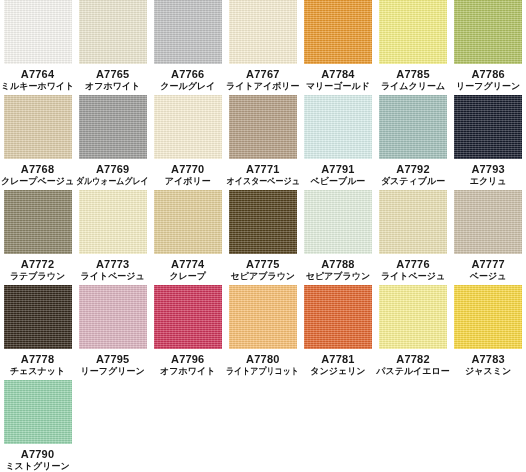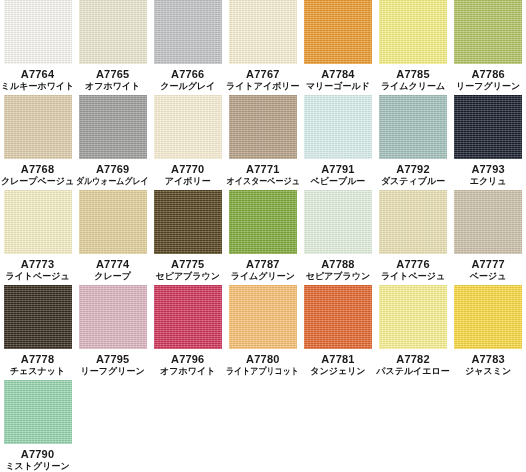--- a/index.html
+++ b/index.html
@@ -138,38 +138,38 @@
       <div class="swatch-chip" style="background: rgb(163, 193, 187);"></div>
       <div class="swatch-code">A7792</div>
       <div class="swatch-name">ダスティブルー</div>
     </div>
     <div class="swatch-cell">
       <div class="swatch-chip" style="background: rgb(23, 28, 44);"></div>
       <div class="swatch-code">A7793</div>
       <div class="swatch-name">エクリュ</div>
     </div>
     <div class="swatch-cell">
+      <div class="swatch-chip" style="background: rgb(140, 133, 105);"></div>
+      <div class="swatch-code">A7772</div>
+      <div class="swatch-name">ラテブラウン</div>
+    </div>
+    <div class="swatch-cell">
       <div class="swatch-chip" style="background: rgb(244, 237, 196);"></div>
       <div class="swatch-code">A7773</div>
       <div class="swatch-name">ライトベージュ</div>
     </div>
     <div class="swatch-cell">
       <div class="swatch-chip" style="background: rgb(226, 207, 154);"></div>
       <div class="swatch-code">A7774</div>
       <div class="swatch-name">クレープ</div>
     </div>
     <div class="swatch-cell">
       <div class="swatch-chip" style="background: rgb(84, 66, 30);"></div>
       <div class="swatch-code">A7775</div>
       <div class="swatch-name">セピアブラウン</div>
-    </div>
-    <div class="swatch-cell">
-      <div class="swatch-chip" style="background: rgb(127, 169, 58);"></div>
-      <div class="swatch-code">A7787</div>
-      <div class="swatch-name">ライムグリーン</div>
     </div>
     <div class="swatch-cell">
       <div class="swatch-chip" style="background: rgb(226, 238, 222);"></div>
       <div class="swatch-code">A7788</div>
       <div class="swatch-name">セピアブラウン</div>
     </div>
     <div class="swatch-cell">
       <div class="swatch-chip" style="background: rgb(233, 224, 180);"></div>
       <div class="swatch-code">A7776</div>
       <div class="swatch-name">ライトベージュ</div>

